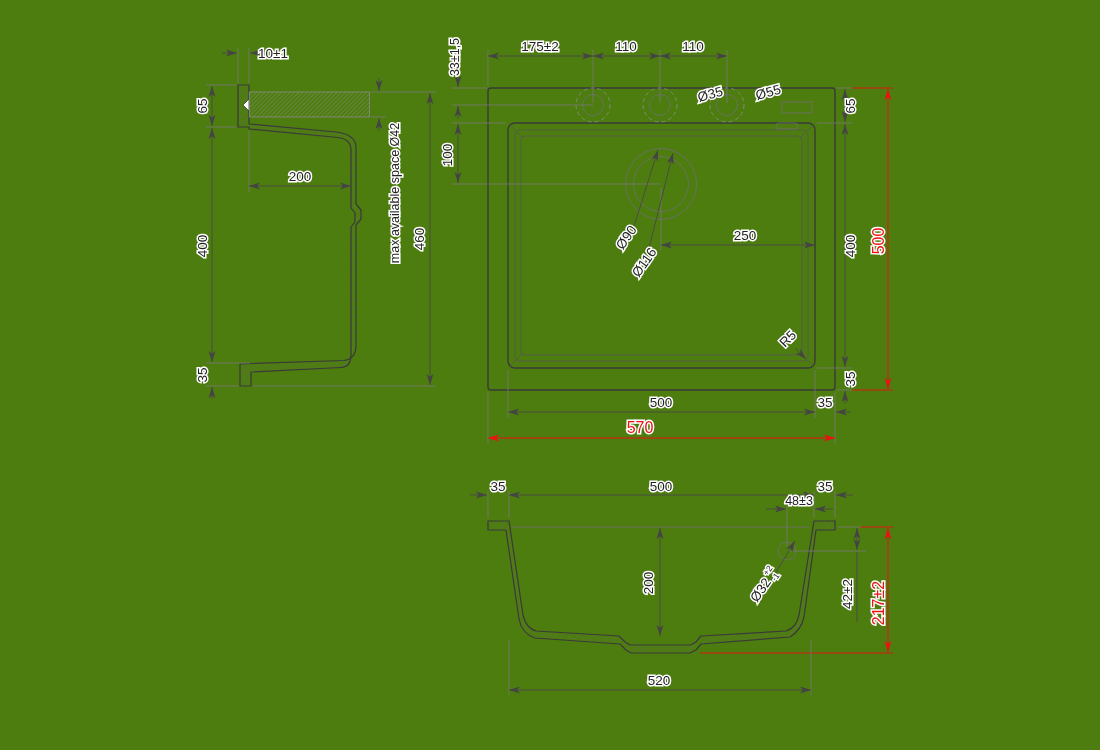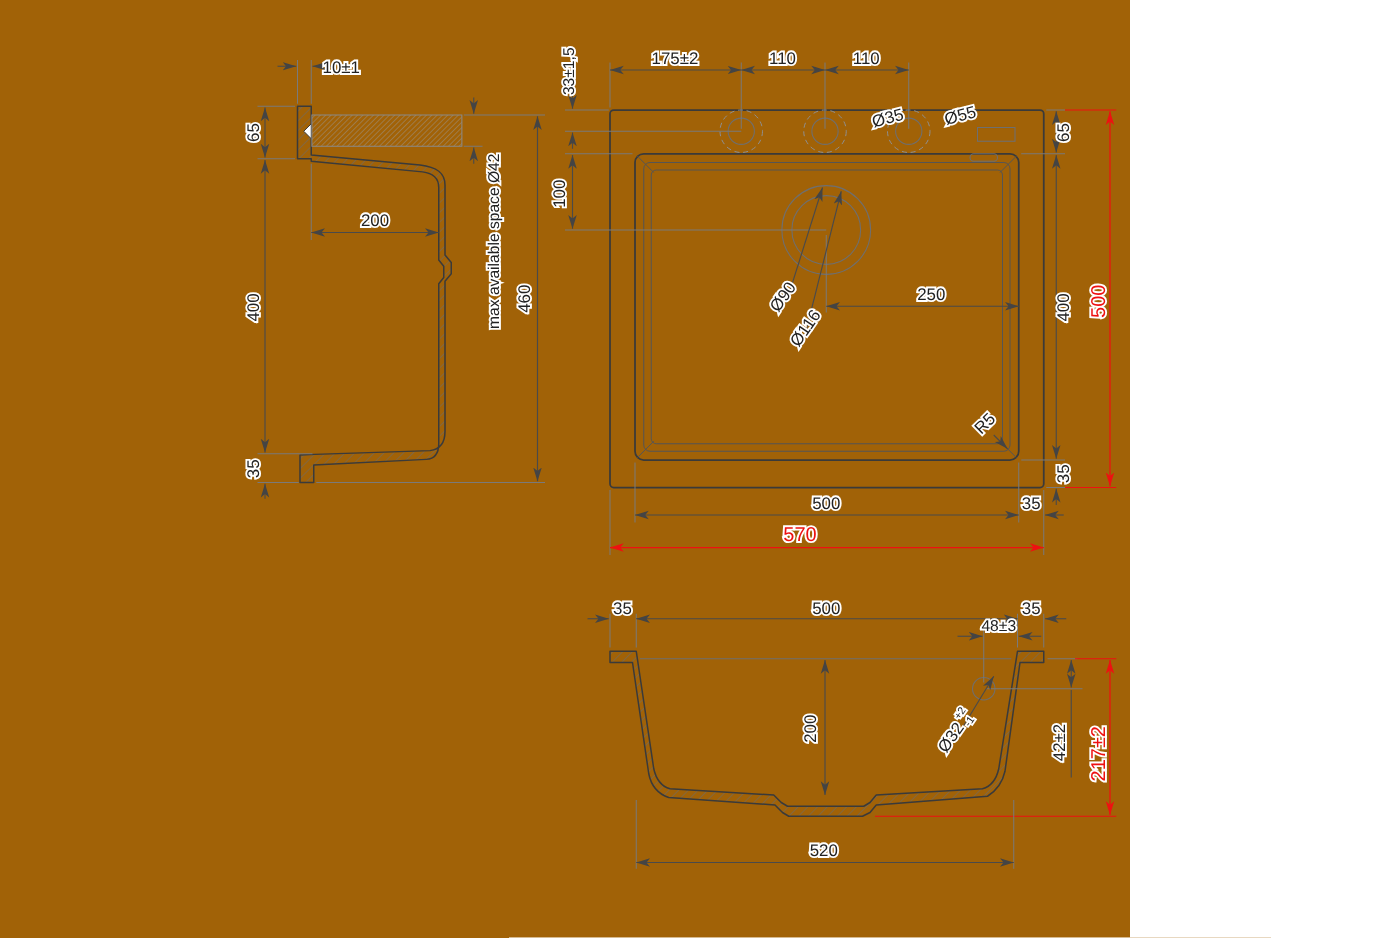--- a/index.html
+++ b/index.html
@@ -1,16 +1,16 @@
 <!DOCTYPE html>
 <html><head>
 <meta charset="utf-8">
 <style>
   html,body{margin:0;padding:0;background:#ffffff;}
-  .stage{position:relative;width:904px;height:750px;background:#a16207;overflow:hidden;
+  .stage{position:relative;width:1100px;height:750px;background:#4d7c0f;overflow:hidden;
          font-family:"Liberation Sans", sans-serif;}
   svg{display:block}
   
   .geo   {stroke:#3a3a3a;stroke-width:1.4;fill:none;stroke-linejoin:round;}
   .geo2  {stroke:#555;stroke-width:0.8;fill:none;}
   .mat   {stroke:#3a3a3a;stroke-width:1.2;fill:url(#h1);stroke-linejoin:round;}
   .band  {stroke:#8a8a8a;stroke-width:0.8;fill:url(#h2);}
   .dash  {stroke:#8f8f8f;stroke-width:0.8;fill:none;stroke-dasharray:4 3;}
   .thin  {stroke:#6f6f6f;stroke-width:0.85;fill:none;}
   

